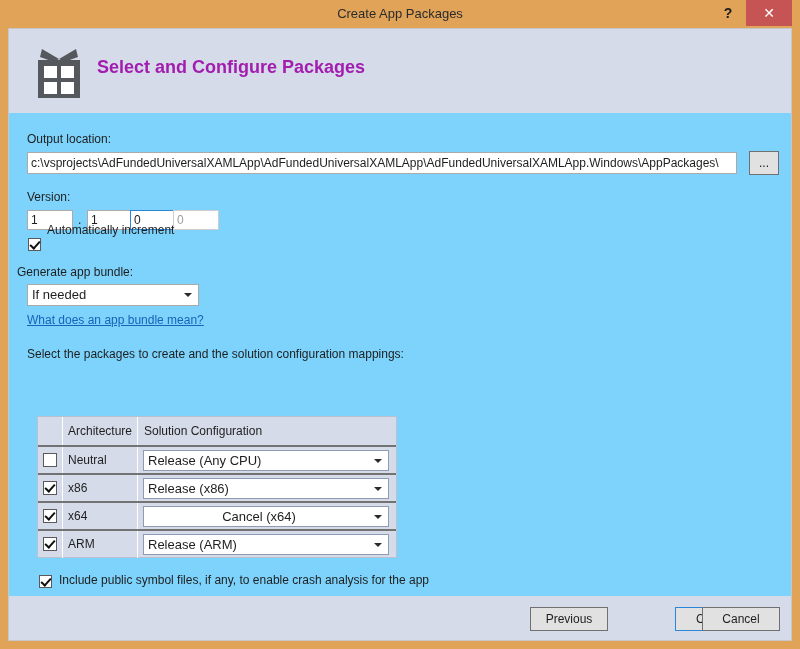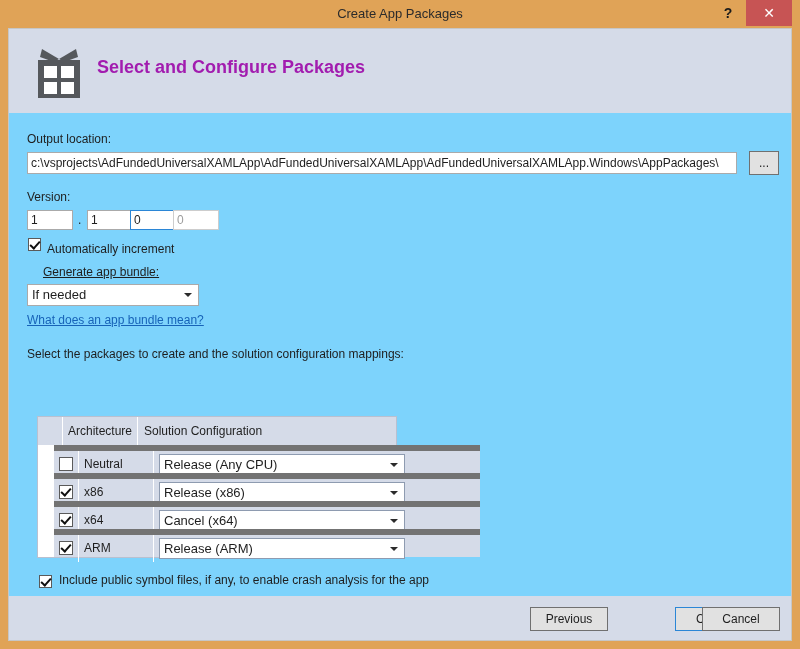--- a/index.html
+++ b/index.html
@@ -190,21 +190,21 @@
     transform: rotate(42deg);
   }
   .cb-label {
     position: absolute;
     font-size: 12px;
     color: #1e1e1e;
     white-space: nowrap;
   }
 
   
-  .lbl-bundle { left: 34px; top: 152px; text-decoration: underline; }
+  .lbl-bundle { left: 8px; top: 152px; }
   .combo {
     position: absolute;
     background: #ffffff;
     border: 1px solid #aaaaaa;
     box-sizing: border-box;
     font-size: 13px;
     color: #1e1e1e;
   }
   .combo-text {
     position: absolute;
@@ -264,25 +264,25 @@
     color: #1e1e1e;
     white-space: nowrap;
   }
   .hcell-arch { left: 30px; }
   .hcell-cfg  { left: 106px; }
   .head-sep1 { position: absolute; left: 24px; top: 0; width: 1px; height: 28px; background: #ffffff; }
   .head-sep2 { position: absolute; left: 99px; top: 0; width: 1px; height: 28px; background: #ffffff; }
 
   .tbl-row {
     position: absolute;
-    left: 16px;
-    width: 426px;
+    left: 0;
+    width: 358px;
     height: 28px;
     background: #d5dbe8;
-    border-top: 6px solid #737373;
+    border-top: 2px solid #737373;
     box-sizing: border-box;
   }
   .row-sep1 { position: absolute; left: 24px; top: 0; width: 1px; height: 27px; background: #ffffff; }
   .row-sep2 { position: absolute; left: 99px; top: 0; width: 1px; height: 27px; background: #ffffff; }
   .row-cb {
     position: absolute;
     left: 5px; top: 6px;
     width: 14px; height: 14px;
     border: 1px solid #5a5a5a;
     background: #ffffff;
@@ -381,21 +381,21 @@
       <div class="lbl lbl-version">Version:</div>
       <div class="ver-box" style="left:18px;">1</div>
       <div class="ver-dot" style="left:69px;">.</div>
       <div class="ver-box" style="left:78px;">1</div>
       <div class="ver-dot" style="left:129px;">.</div>
       <div class="ver-box focused" style="left:121px;">0</div>
       <div class="ver-dot" style="left:169px;">.</div>
       <div class="ver-box disabled" style="left:164px;">0</div>
 
       <div class="cb checked" style="left:19px; top:125px;"></div>
-      <div class="cb-label" style="left:38px; top:129px;">Automatically increment</div>
+      <div class="cb-label" style="left:38px; top:110px;">Automatically increment</div>
 
       <div class="lbl lbl-bundle">Generate app bundle:</div>
       <div class="combo bundle-combo">
         <div class="combo-text">If needed</div>
         <div class="combo-arrow"></div>
       </div>
       <div class="bundle-link">What does an app bundle mean?</div>
 
       <div class="lbl lbl-packages">Select the packages to create and the solution configuration mappings:</div>
 
@@ -422,21 +422,21 @@
           <div class="row-sep1"></div>
           <div class="row-sep2"></div>
           <div class="row-cb checked"></div>
           <div class="row-arch">x86</div>
           <div class="row-combo combo">
             <div class="combo-text">Release (x86)</div>
             <div class="combo-arrow"></div>
           </div>
         </div>
 
-        <div class="tbl-row" style="top:84px;">
+        <div class="tbl-row" style="top:84px;text-align:center;">
           <div class="row-sep1"></div>
           <div class="row-sep2"></div>
           <div class="row-cb checked"></div>
           <div class="row-arch">x64</div>
           <div class="row-combo combo">
             <div class="combo-text">Cancel (x64)</div>
             <div class="combo-arrow"></div>
           </div>
         </div>
 

